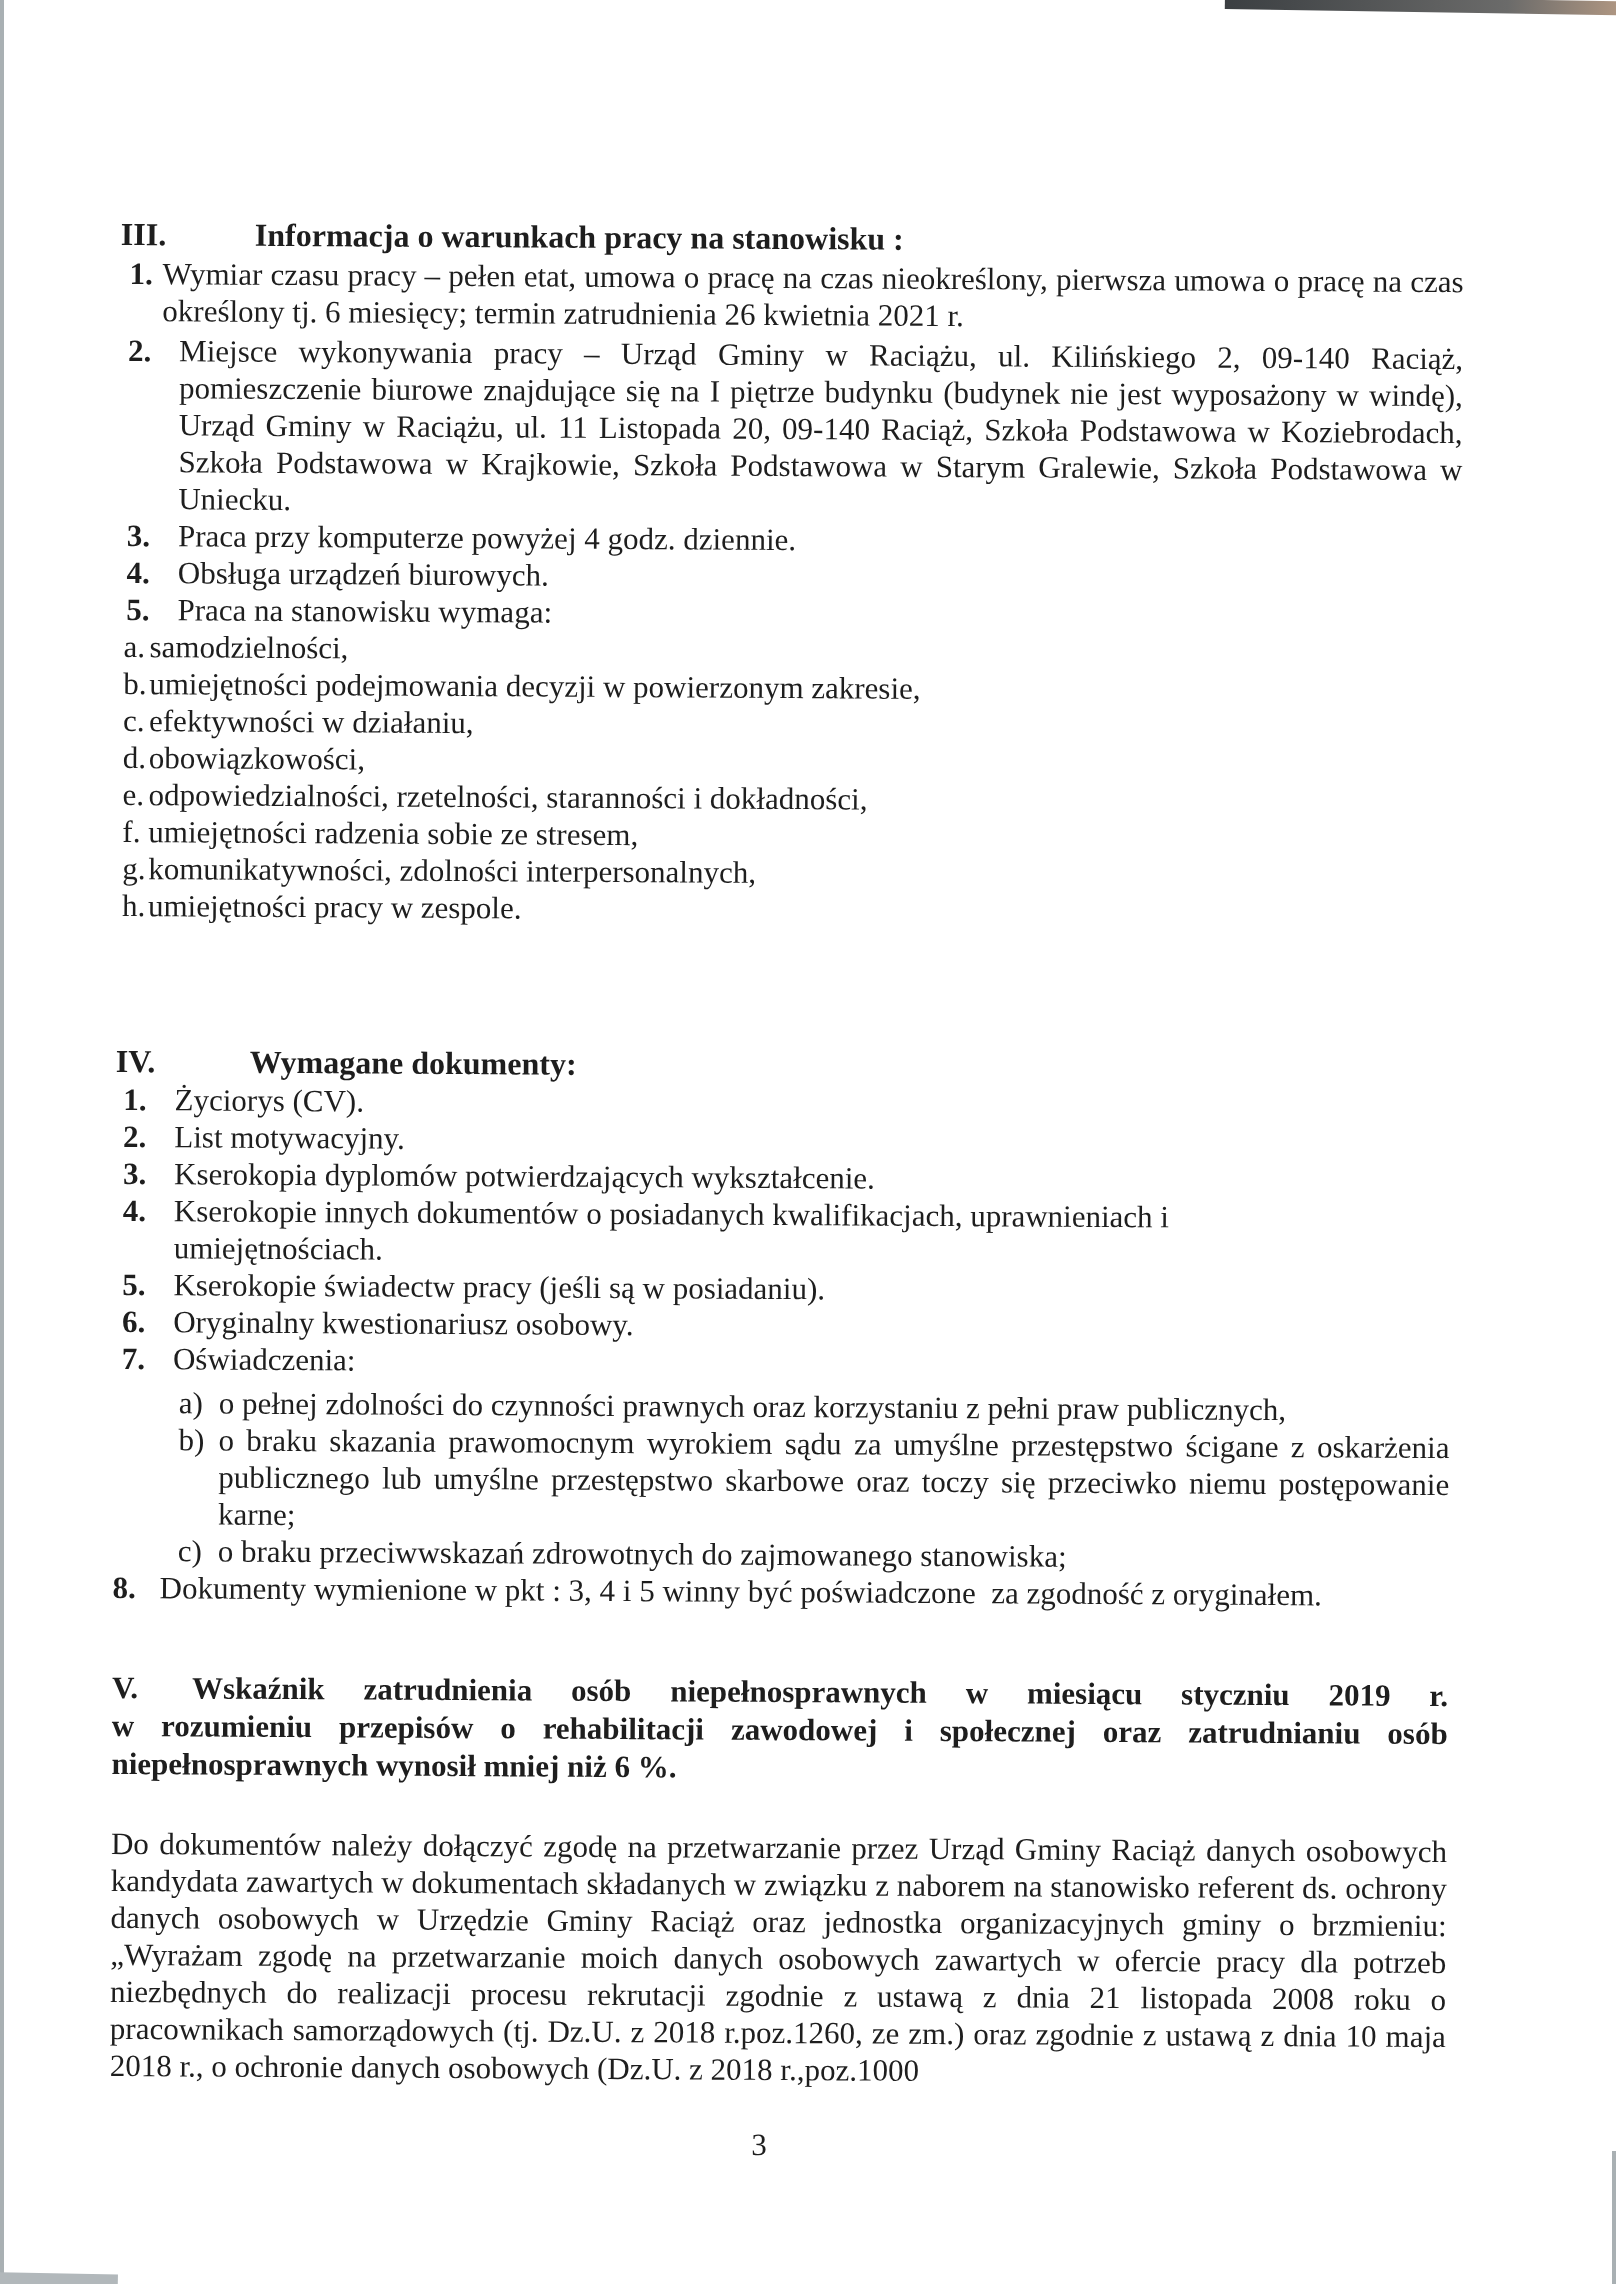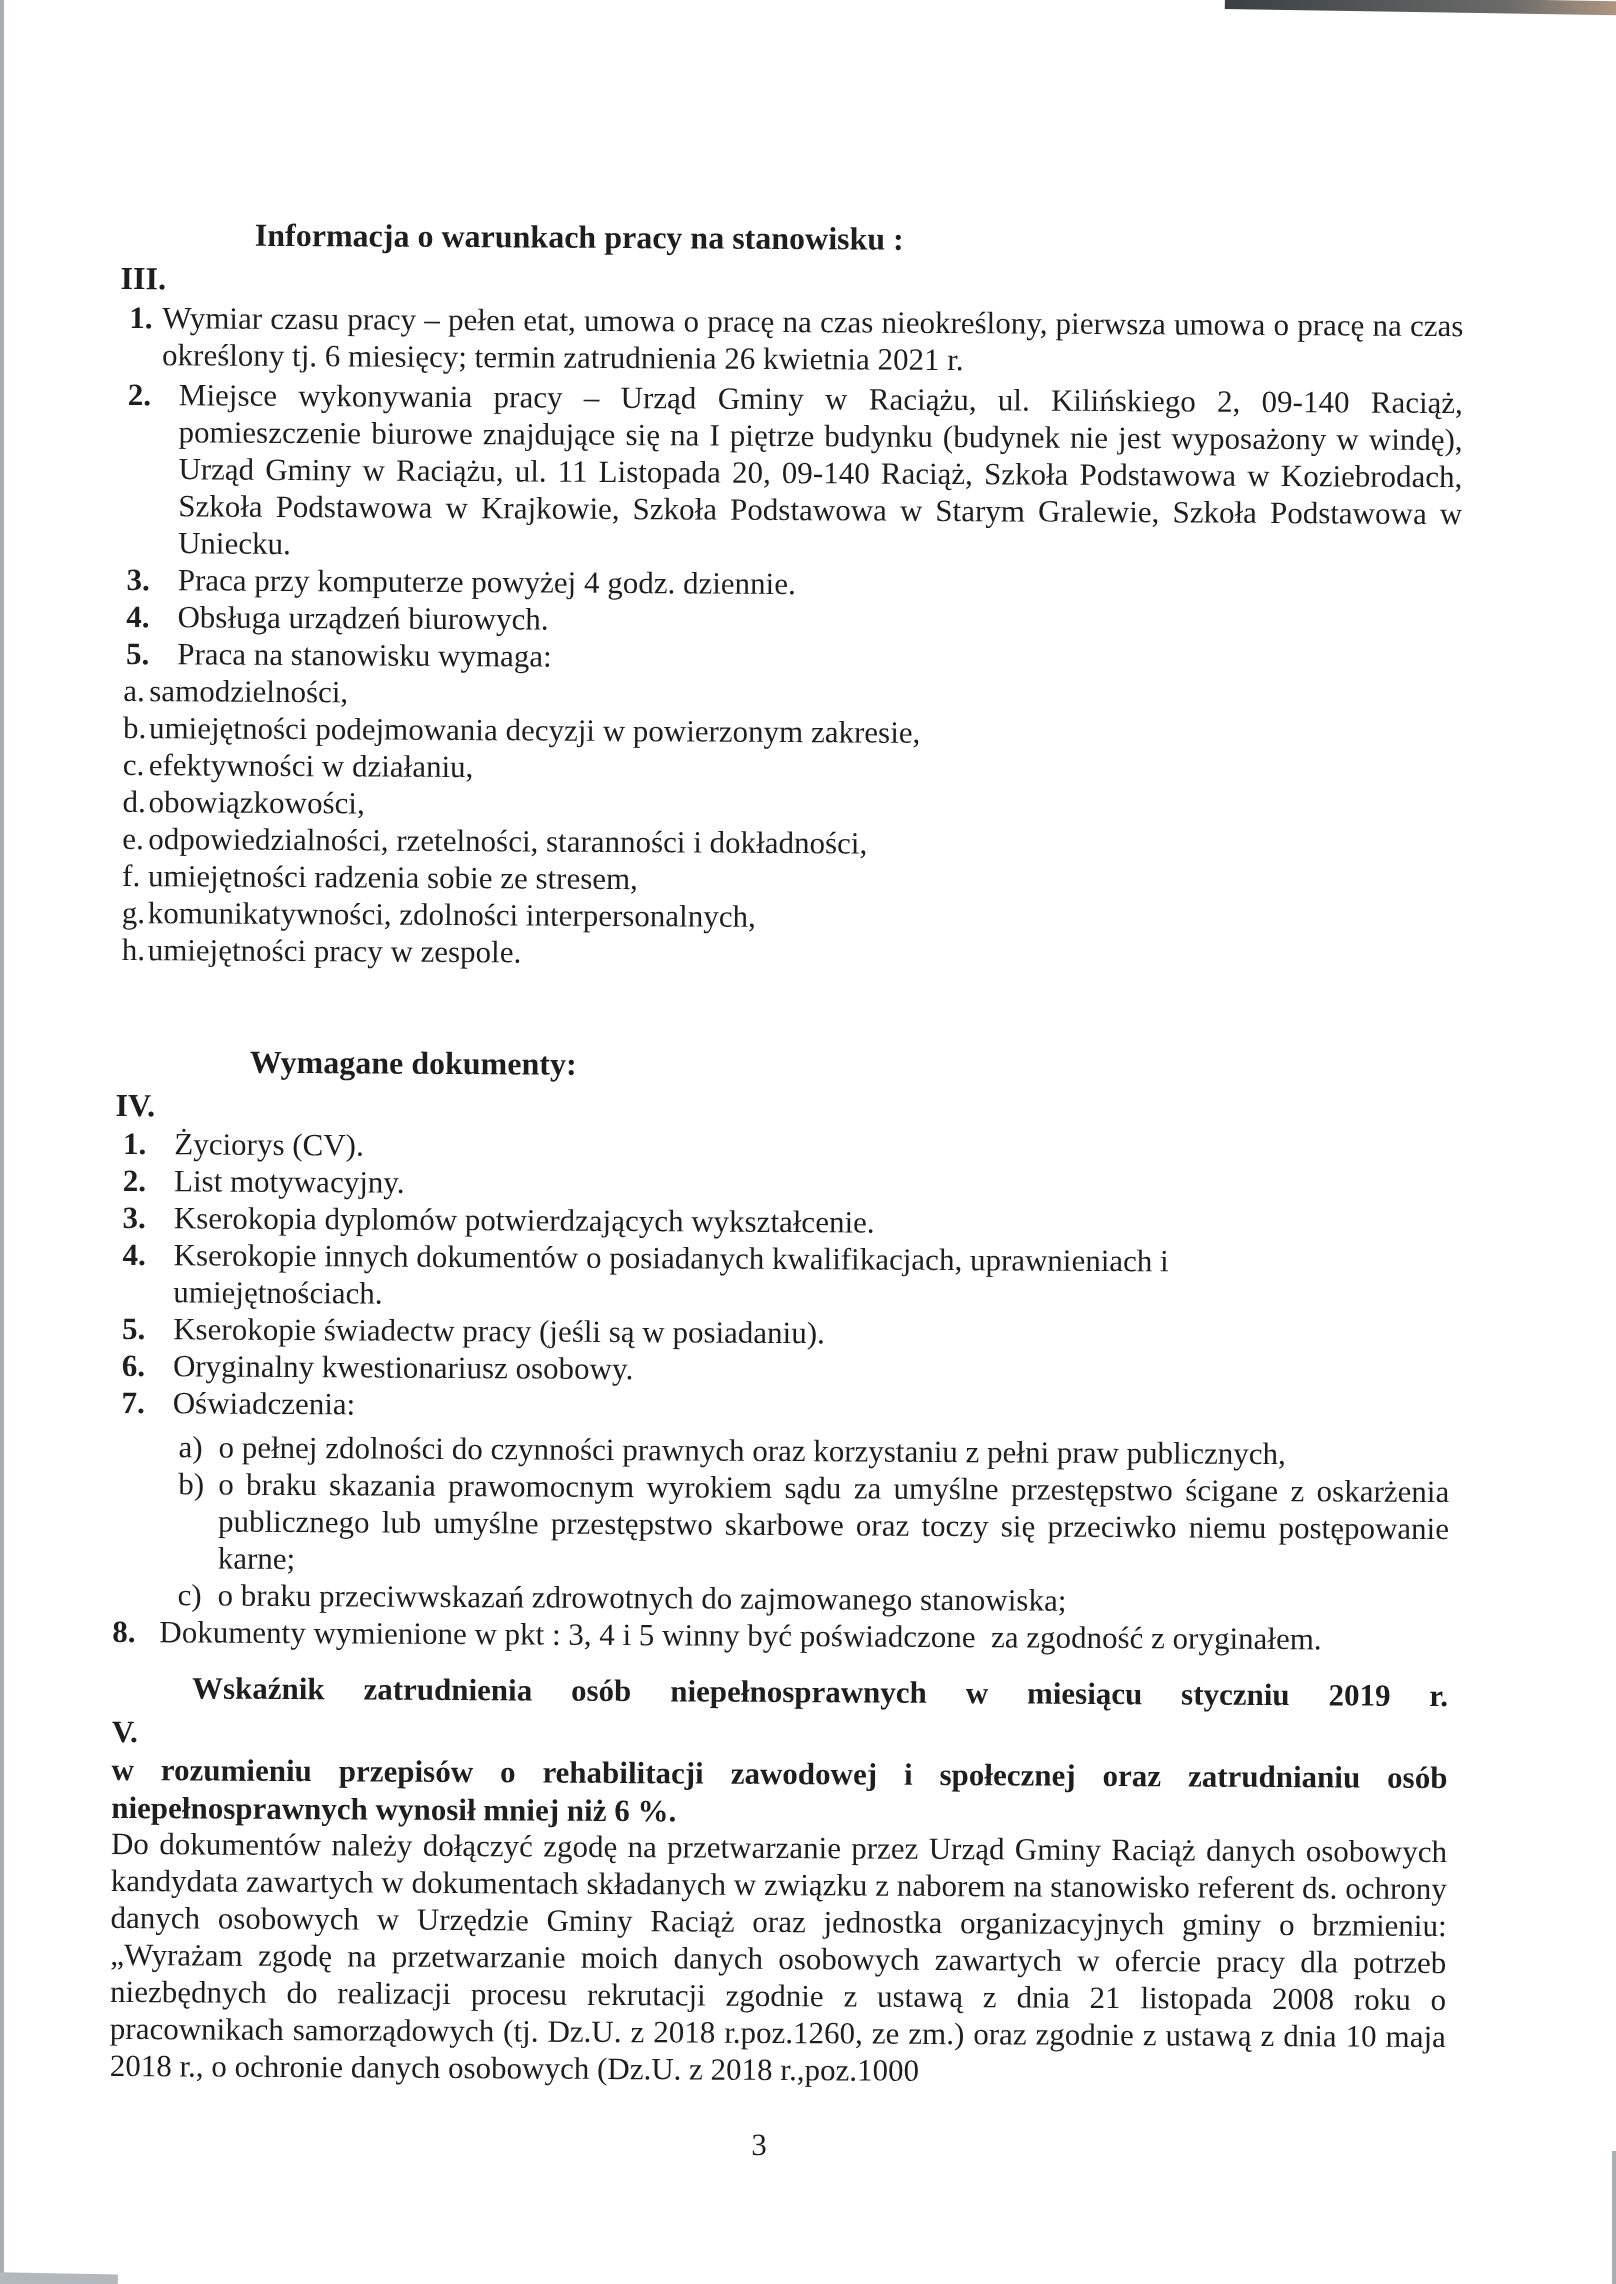--- a/index.html
+++ b/index.html
@@ -50,21 +50,20 @@
     }
     .sec-head {
       font-weight: bold;
       font-size: 32px;
       line-height: 39px;
       display: flex;
     }
     .sec-num {
       width: 134px;
       flex: none;
-      margin-top: 44px;
     }
     .list {
       font-size: 31px;
       line-height: 37px;
     }
     .item {
       display: flex;
       text-align: justify;
     }
     .item .num {

